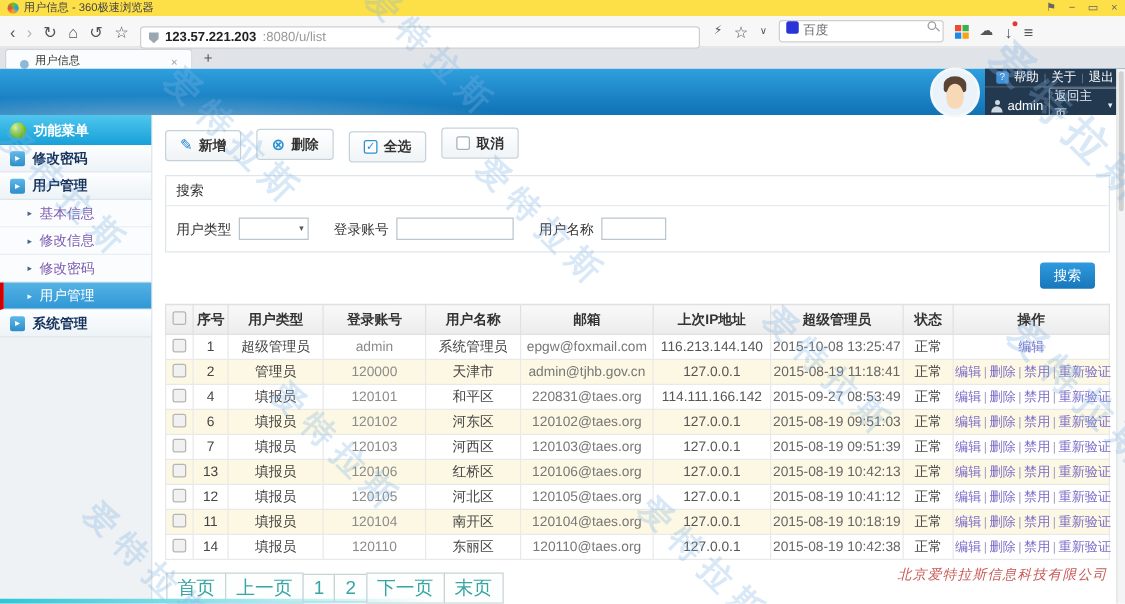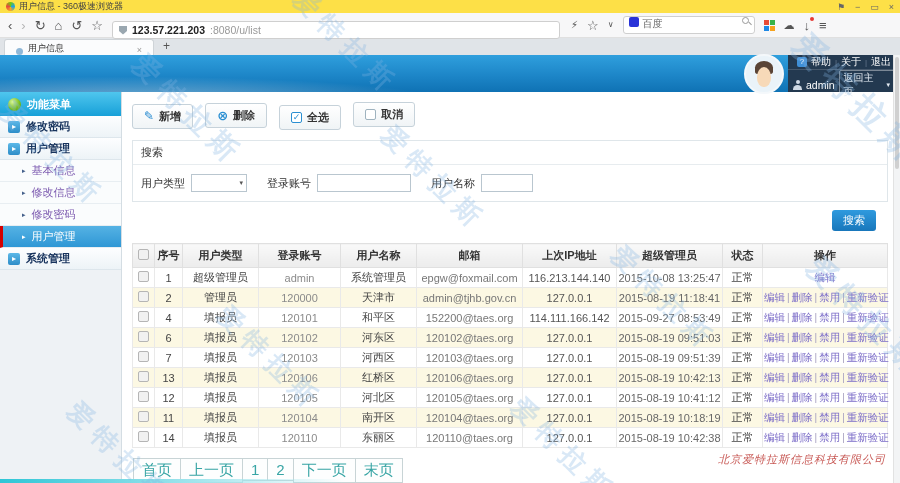--- a/index.html
+++ b/index.html
@@ -314,21 +314,21 @@
             <td class="c-time">2015-08-19 11:18:41</td>
             <td class="c-status">正常</td>
             <td class="ops"><span class="olink">编辑</span><span class="osep">|</span><span class="olink">删除</span><span class="osep">|</span><span class="olink">禁用</span><span class="osep">|</span><span class="olink">重新验证</span></td>
           </tr>
           <tr>
             <td class="cb-cell"><span class="cb"></span></td>
             <td class="c-seq">4</td>
             <td class="c-type">填报员</td>
             <td class="c-account">120101</td>
             <td class="c-name">和平区</td>
-            <td class="c-email">152200@taes.org</td>
+            <td class="c-email">220831@taes.org</td>
             <td class="c-ip">114.111.166.142</td>
             <td class="c-time">2015-09-27 08:53:49</td>
             <td class="c-status">正常</td>
             <td class="ops"><span class="olink">编辑</span><span class="osep">|</span><span class="olink">删除</span><span class="osep">|</span><span class="olink">禁用</span><span class="osep">|</span><span class="olink">重新验证</span></td>
           </tr>
           <tr class="stripe">
             <td class="cb-cell"><span class="cb"></span></td>
             <td class="c-seq">6</td>
             <td class="c-type">填报员</td>
             <td class="c-account">120102</td>

